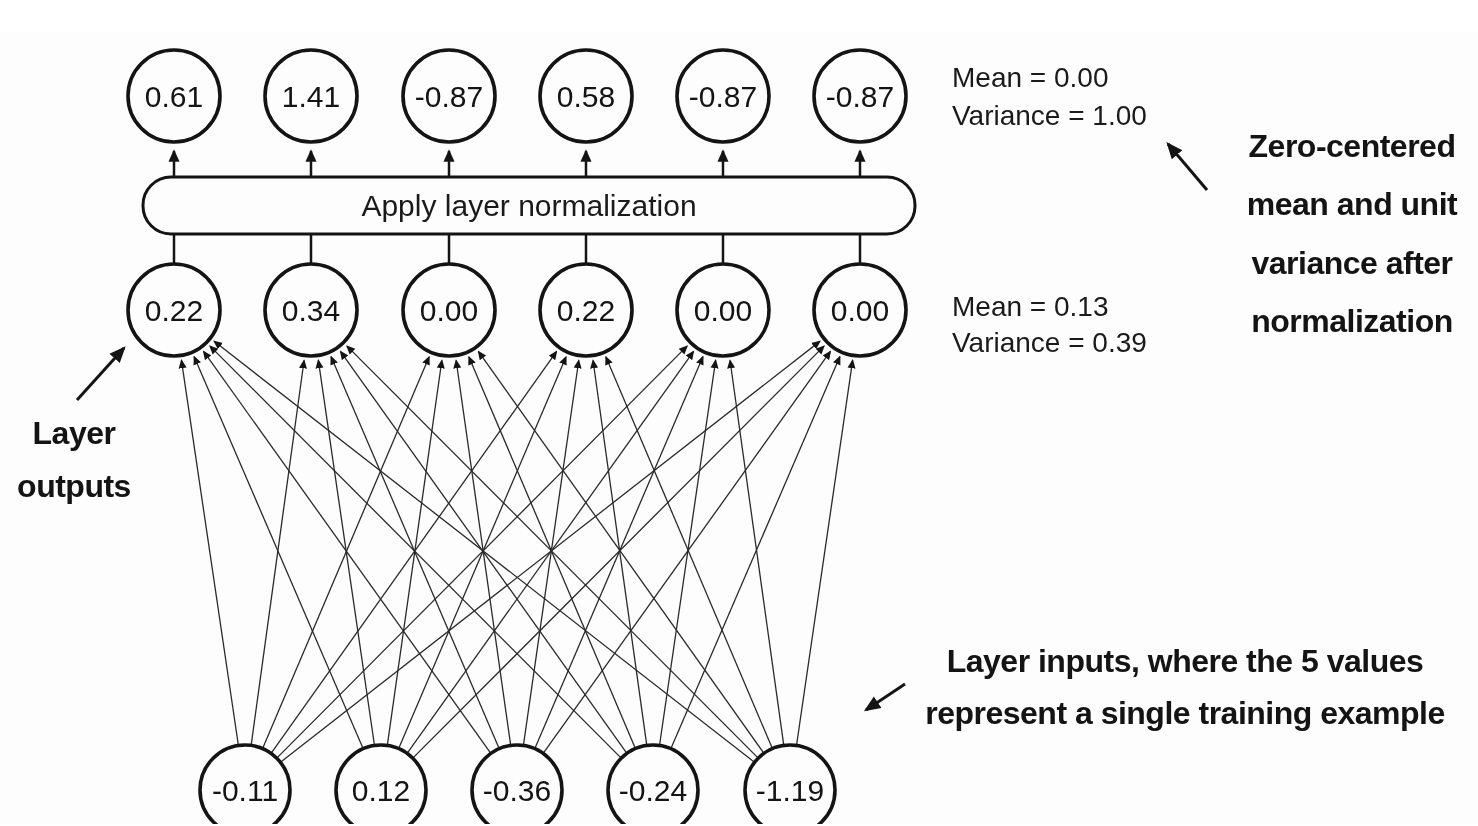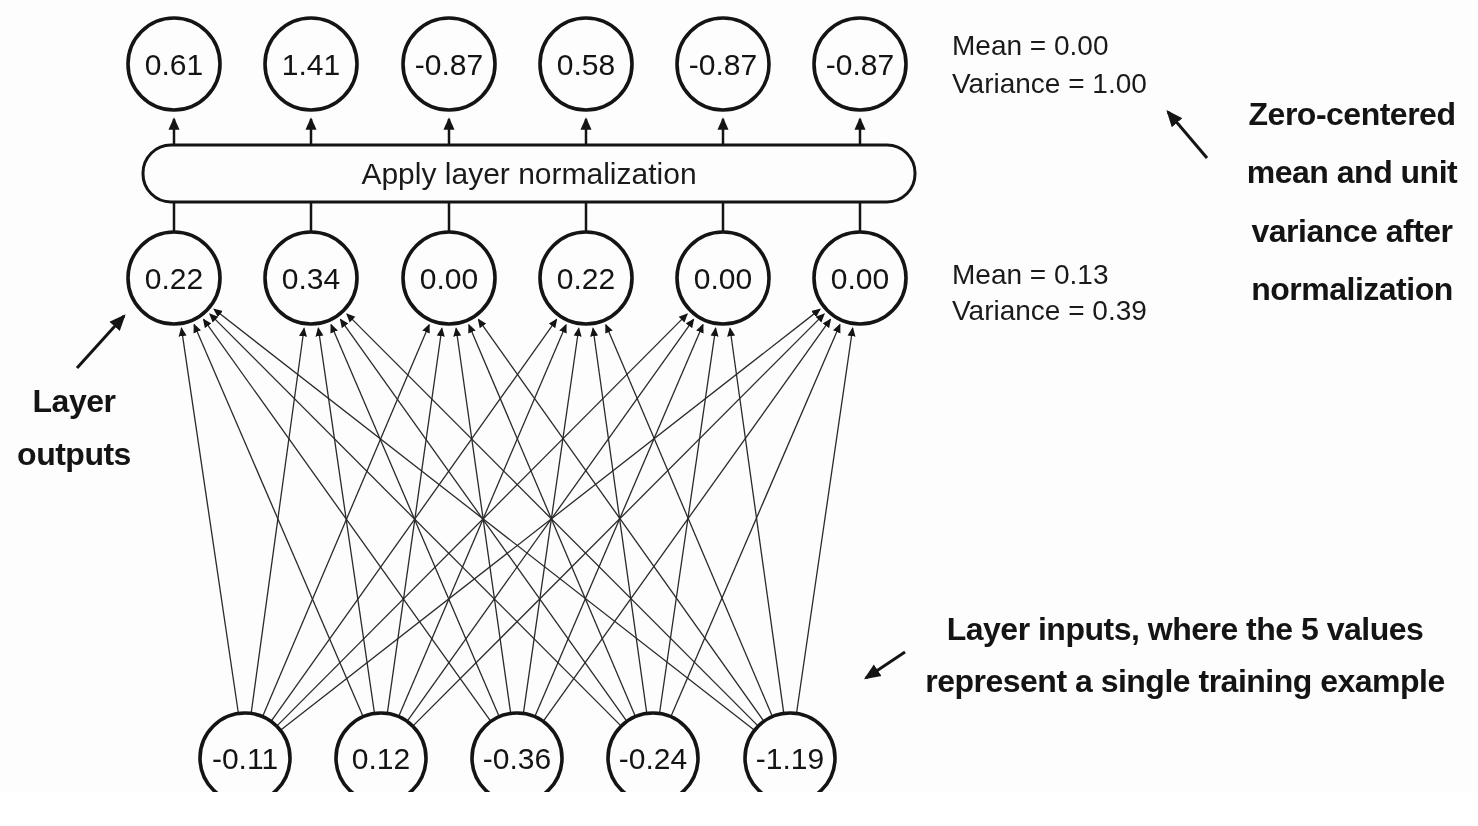--- a/index.html
+++ b/index.html
@@ -7,20 +7,21 @@
     padding: 0;
     background: #ffffff;
   }
   .stage {
     position: relative;
     width: 1478px;
     height: 792px;
     background: #fdfdfd;
     font-family: "Liberation Sans", sans-serif;
     overflow: hidden;
+    margin-top: 32px;
   }
   svg { display: block; }
 
   .node {
     fill: #fdfdfd;
     stroke: #141414;
     stroke-width: 3.6;
   }
   .node-value {
     fill: #141414;

